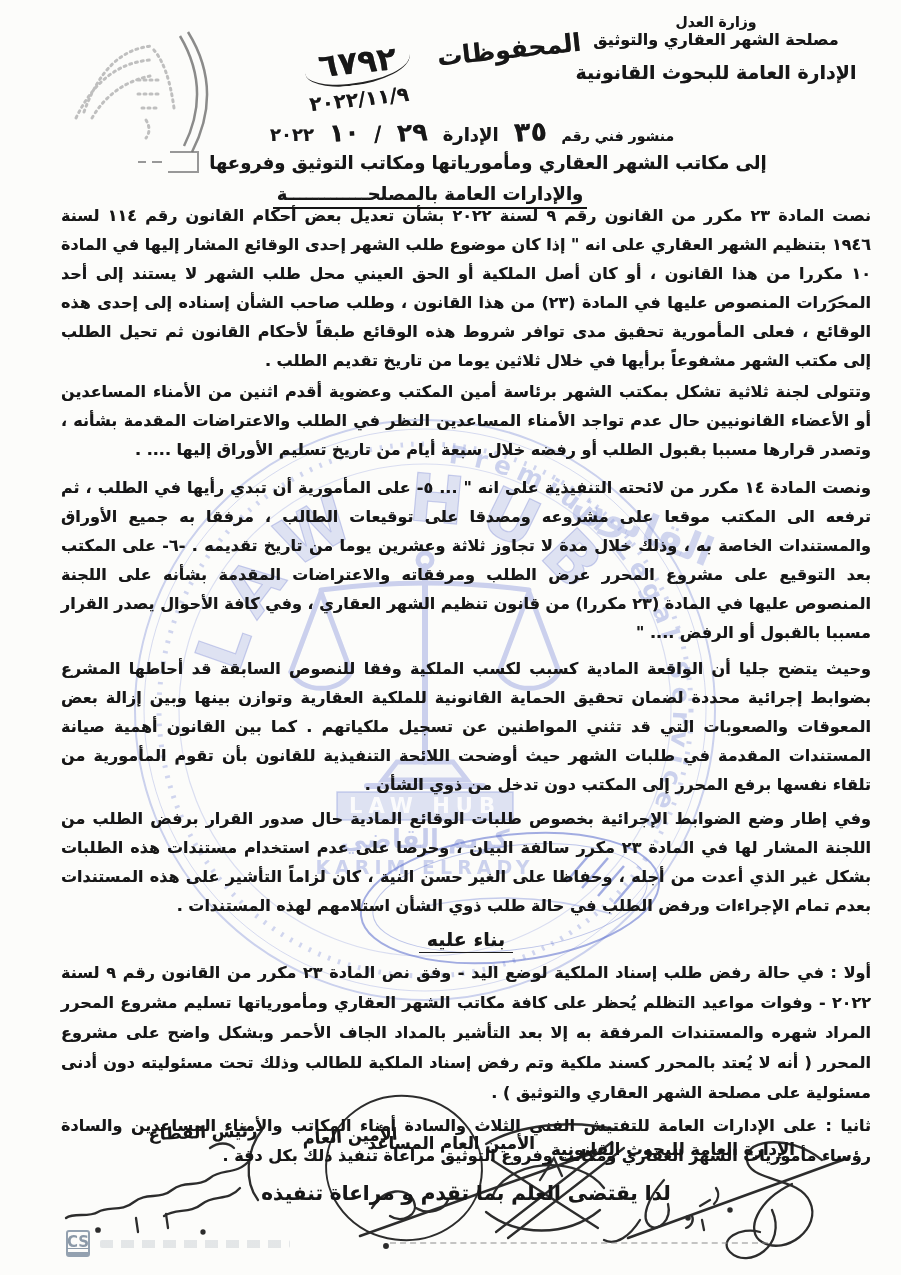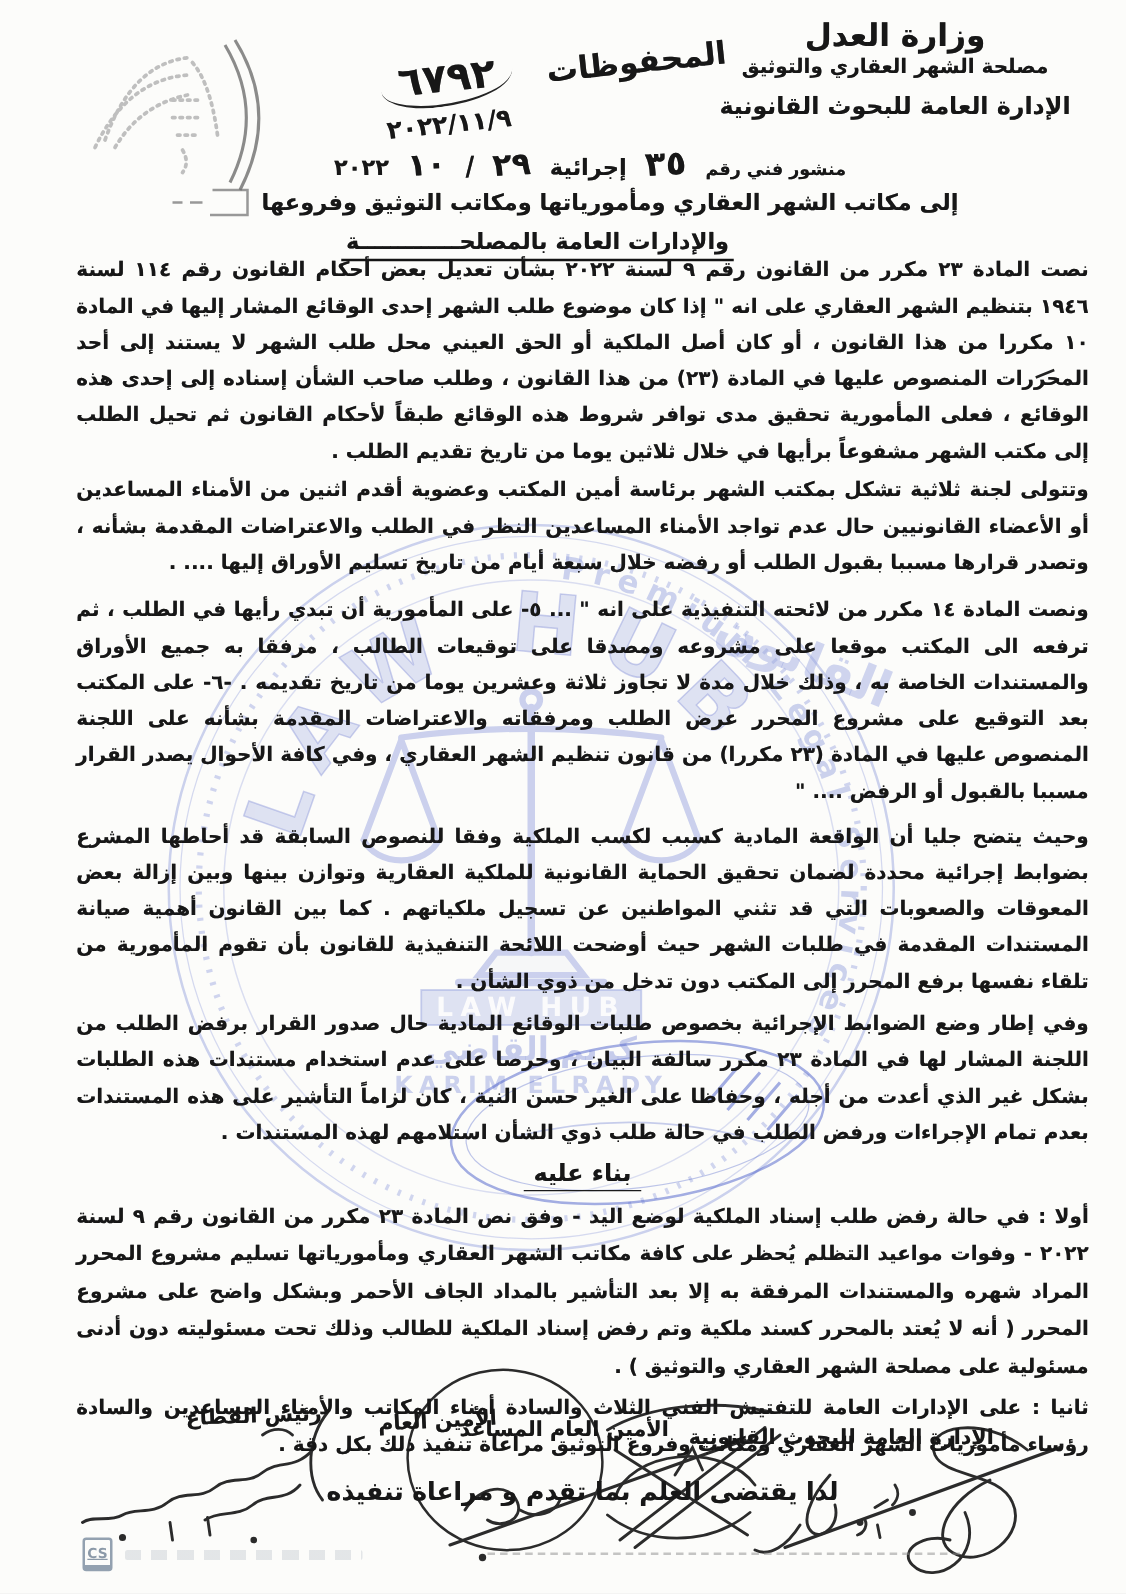--- a/index.html
+++ b/index.html
@@ -18,21 +18,21 @@
   .sig-title{font-size:16.5px;white-space:nowrap;}
   
   .seal-brand{font-weight:bold;font-size:66px;letter-spacing:14px;fill:#4a5fc9;fill-opacity:.30;
               stroke:#4455c5;stroke-opacity:.5;stroke-width:1.2px;}
   .seal-tag{font-weight:bold;font-size:25px;letter-spacing:7px;fill:#4a5fc9;fill-opacity:.5;}
   .seal-arword{font-weight:bold;font-size:40px;fill:#4a5fc9;fill-opacity:.45;}
   .seal-box{font-weight:bold;font-size:21px;letter-spacing:6px;fill:#ffffff;fill-opacity:.95;text-anchor:middle;}
   .seal-owner-ar{font-weight:bold;font-size:26px;fill:#4a5fc9;fill-opacity:.55;text-anchor:middle;}
   .seal-owner-en{font-weight:bold;font-size:19px;letter-spacing:5px;fill:#4a5fc9;fill-opacity:.5;text-anchor:middle;}
   .cs-badge{width:20px;height:20px;border:2px solid #93a1b0;border-radius:3px;color:#8b99a8;
-            font-size:11px;font-weight:bold;display:flex;align-items:center;justify-content:center;
+            font-size:15px;font-weight:bold;display:flex;align-items:center;justify-content:center;
             border-bottom-width:5px;text-decoration:underline;}
   .cs-smudge{width:190px;height:8px;border-radius:2px;opacity:.6;
              background:repeating-linear-gradient(90deg,rgba(160,170,182,.45) 0 13px,transparent 13px 21px);}
   .bottom-scanline{width:378px;border-top:2px dashed rgba(140,140,140,.5);}
 </style>
 </head>
 <body>
 
 <div class="page">
 
@@ -93,39 +93,39 @@
       <path d="M 134,16 Q 166,70 138,126"></path>
       <path d="M 142,12 Q 178,70 146,132"></path>
     </g>
     <g stroke="#6f6f6f" stroke-width="2" fill="none" opacity=".7">
       <path d="M 124,132 h 28 v 20 h -30"></path>
       <path d="M 116,142 h -10 M 100,142 h -8"></path>
     </g>
   </svg>
 
   <div class="abs ar" style="left:560px;top:14px;width:312px;text-align:center;">
-    <div style="font-size:25px;">وزارة العدل</div>
+    <div style="font-size:14px;">وزارة العدل</div>
     <div style="font-size:16px;">مصلحة الشهر العقاري والتوثيق</div>
     <div style="font-size:19px;margin-top:12px;">الإدارة العامة للبحوث القانونية</div>
   </div>
 
   <div class="abs" style="left:252px;top:40px;width:330px;transform:rotate(-3deg);">
     <div style="display:flex;direction:rtl;align-items:flex-start;gap:26px;">
       <span class="ar hand" style="font-size:25px;">المحفوظات</span>
       <span style="display:flex;flex-direction:column;align-items:center;">
         <span class="ar hand" style="font-size:32px;border-bottom:2.5px solid #232323;border-radius:0 0 60% 40%;padding:0 14px 2px;">٦٧٩٢</span>
         <span class="ar hand" style="font-size:20px;margin-top:2px;">٢٠٢٢/١١/٩</span>
       </span>
     </div>
   </div>
 
   <div class="abs ar" style="left:100px;top:116px;width:720px;display:flex;justify-content:center;align-items:baseline;gap:15px;">
     <span style="font-size:14px;">منشور فني رقم</span>
     <span class="hand" style="font-size:27px;">٣٥</span>
-    <span style="font-size:18px;">إجرائية</span>
+    <span style="font-size:18px;">الإدارة</span>
     <span class="hand" style="font-size:25px;">٢٩</span>
     <span class="hand" style="font-size:21px;">/</span>
     <span class="hand" style="font-size:25px;">١٠</span>
     <span style="font-size:18px;margin-left:24px;">٢٠٢٢</span>
   </div>
 
   <div class="abs ar center" style="left:128px;top:152px;width:720px;font-size:18px;">إلى مكاتب الشهر العقاري ومأمورياتها ومكاتب التوثيق وفروعها</div>
   <div class="abs ar center" style="left:70px;top:183px;width:720px;">
     <span style="display:inline-block;border-bottom:2.5px solid #141414;padding:0 4px 3px;font-size:18px;">والإدارات العامة بالمصلحـــــــــــــة</span>
   </div>

